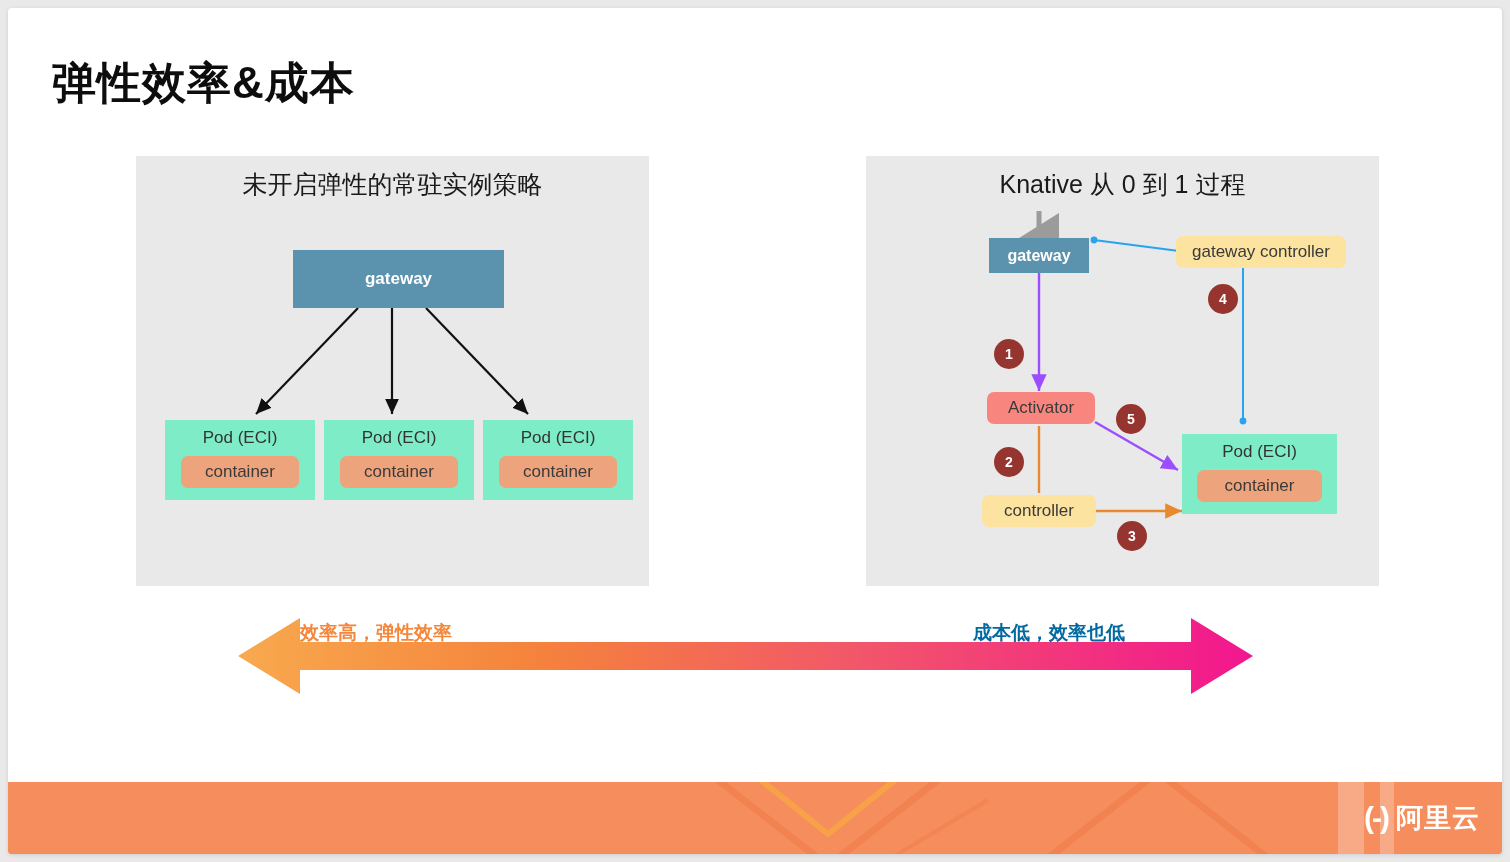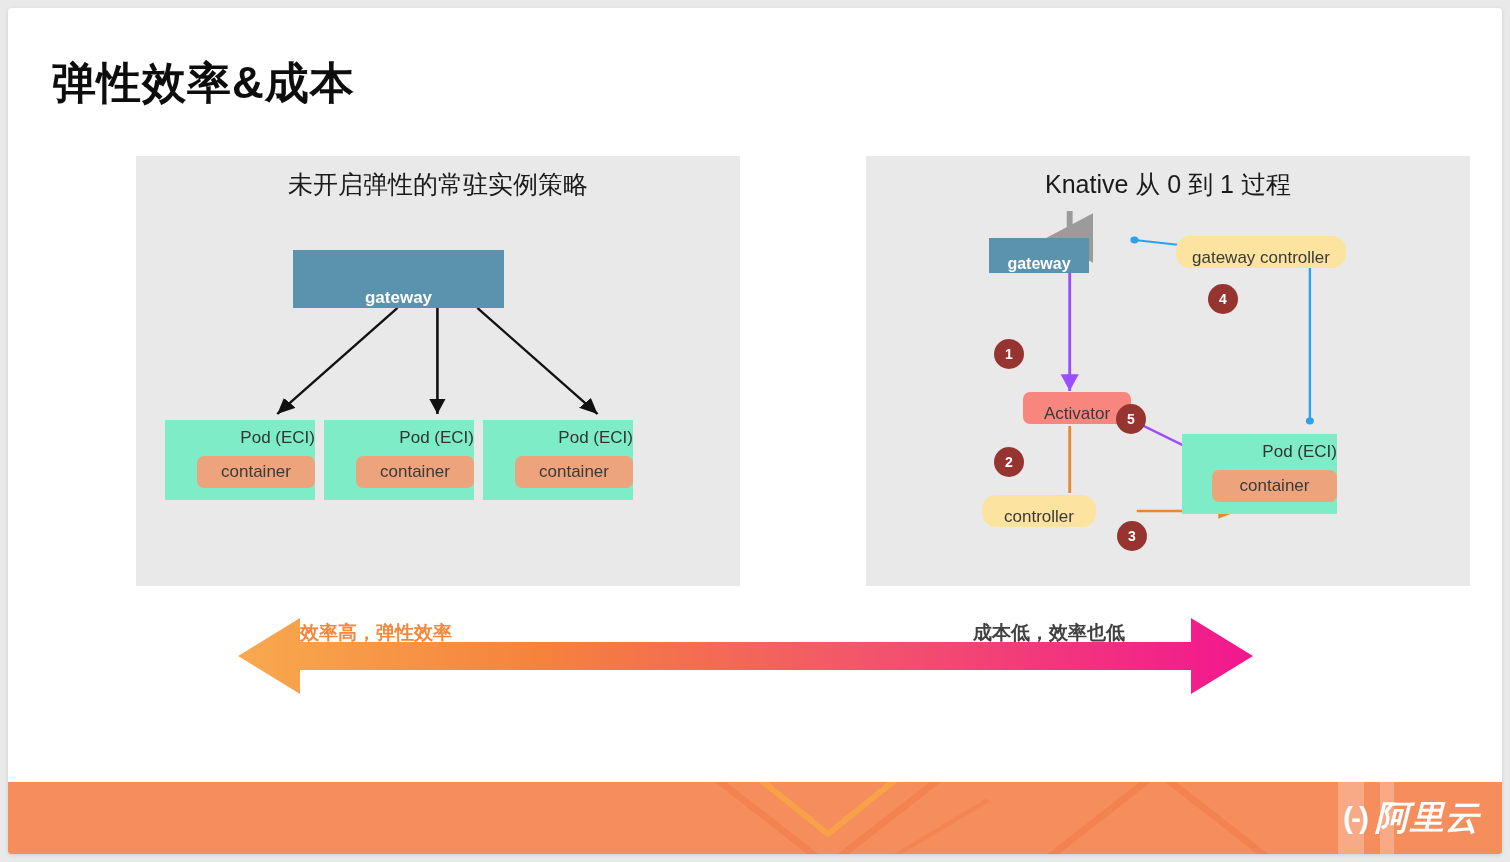--- a/index.html
+++ b/index.html
@@ -28,40 +28,40 @@
     color: #0d0d0d;
     letter-spacing: 1px;
     white-space: nowrap;
   }
 
   
   .panel {
     position: absolute;
     background: #e9e9e9;
     top: 148px;
-    width: 604px;
+    width: 513px;
     height: 430px;
   }
   #panel-left  { left: 128px; }
   #panel-right { left: 858px; }
 
   .panel-title {
     position: absolute;
     left: 0; right: 0; top: 12px;
     text-align: center;
     font-size: 25px;
     color: #1a1a1a;
     white-space: nowrap;
   }
 
   
   .node {
     position: absolute;
     display: flex;
-    align-items: flex-end;
+    align-items: center;
     justify-content: center;
     white-space: nowrap;
     z-index: 4;
   }
   .node-gateway {
     background: #5b92ad;
     color: #ffffff;
     font-weight: bold;
     font-size: 17px;
   }
@@ -78,30 +78,29 @@
     border-radius: 7px;
     color: #3a3a3a;
     font-size: 17px;
     display: flex;
     align-items: center;
     justify-content: center;
     margin-top: 8px;
   }
   .node-yellow {
     background: #fce3a0;
-    border-radius: 14px;
+    border-radius: 7px;
     color: #3a3a3a;
     font-size: 17px;
   }
   .node-salmon {
     background: #f8867f;
     border-radius: 7px;
     color: #3a3a3a;
     font-size: 17px;
-    margin-left: 36px;
   }
 
   
   .badge {
     position: absolute;
     width: 30px; height: 30px;
     border-radius: 50%;
     background: #96352f;
     color: #fff;
     font-size: 14px;
@@ -129,21 +128,21 @@
     z-index: 3;
   }
   .axis-label {
     position: absolute;
     font-size: 19px;
     font-weight: bold;
     white-space: nowrap;
     z-index: 5;
   }
   #axis-label-left  { left: 292px; top: 612px; color: #f5873c; }
-  #axis-label-right { left: 965px; top: 612px; color: #404040; }
+  #axis-label-right { left: 965px; top: 612px; color: #0369a1; }
 
   
   #footer {
     position: absolute;
     left: 0; bottom: 0;
     width: 100%; height: 72px;
     background: #f58e5c;
     overflow: hidden;
   }
   #footer-pattern { position: absolute; left: 0; top: 0; width: 100%; height: 100%; }
@@ -156,24 +155,23 @@
     gap: 8px;
     color: #ffffff;
     z-index: 3;
   }
   #footer-logo-mark {
     font-size: 30px;
     font-weight: bold;
     letter-spacing: -2px;
   }
   #footer-logo-text {
-    font-size: 34px;
+    font-size: 27px;
     font-weight: bold;
     letter-spacing: 1px;
-    font-style: italic;
   }
 </style>
 </head>
 <body>
 
 <div id="slide">
 
   <div id="page-title">弹性效率&amp;成本</div>
 
   <div class="panel" id="panel-left">

